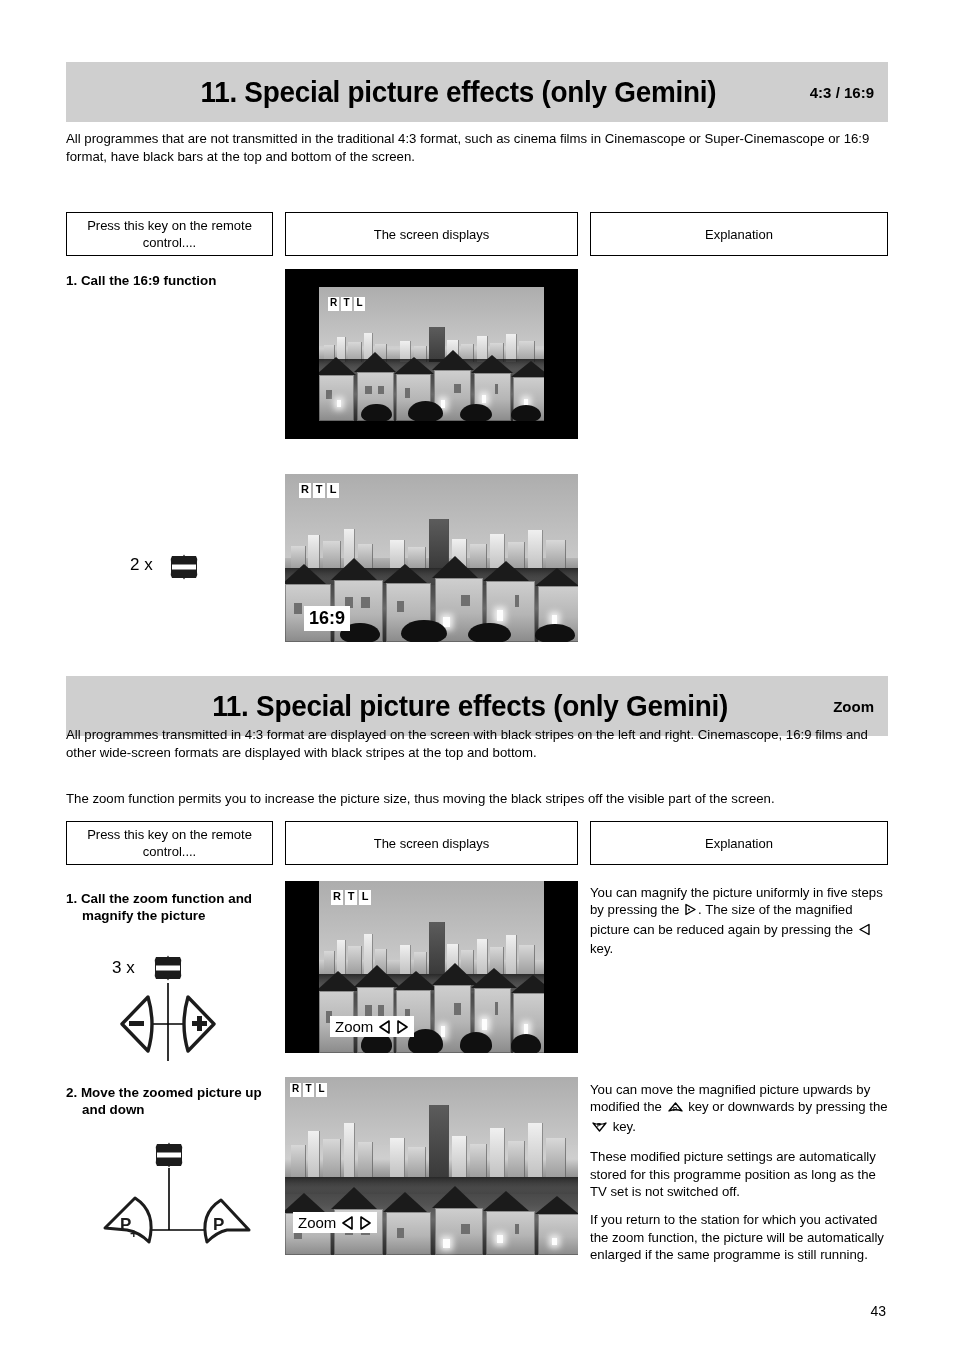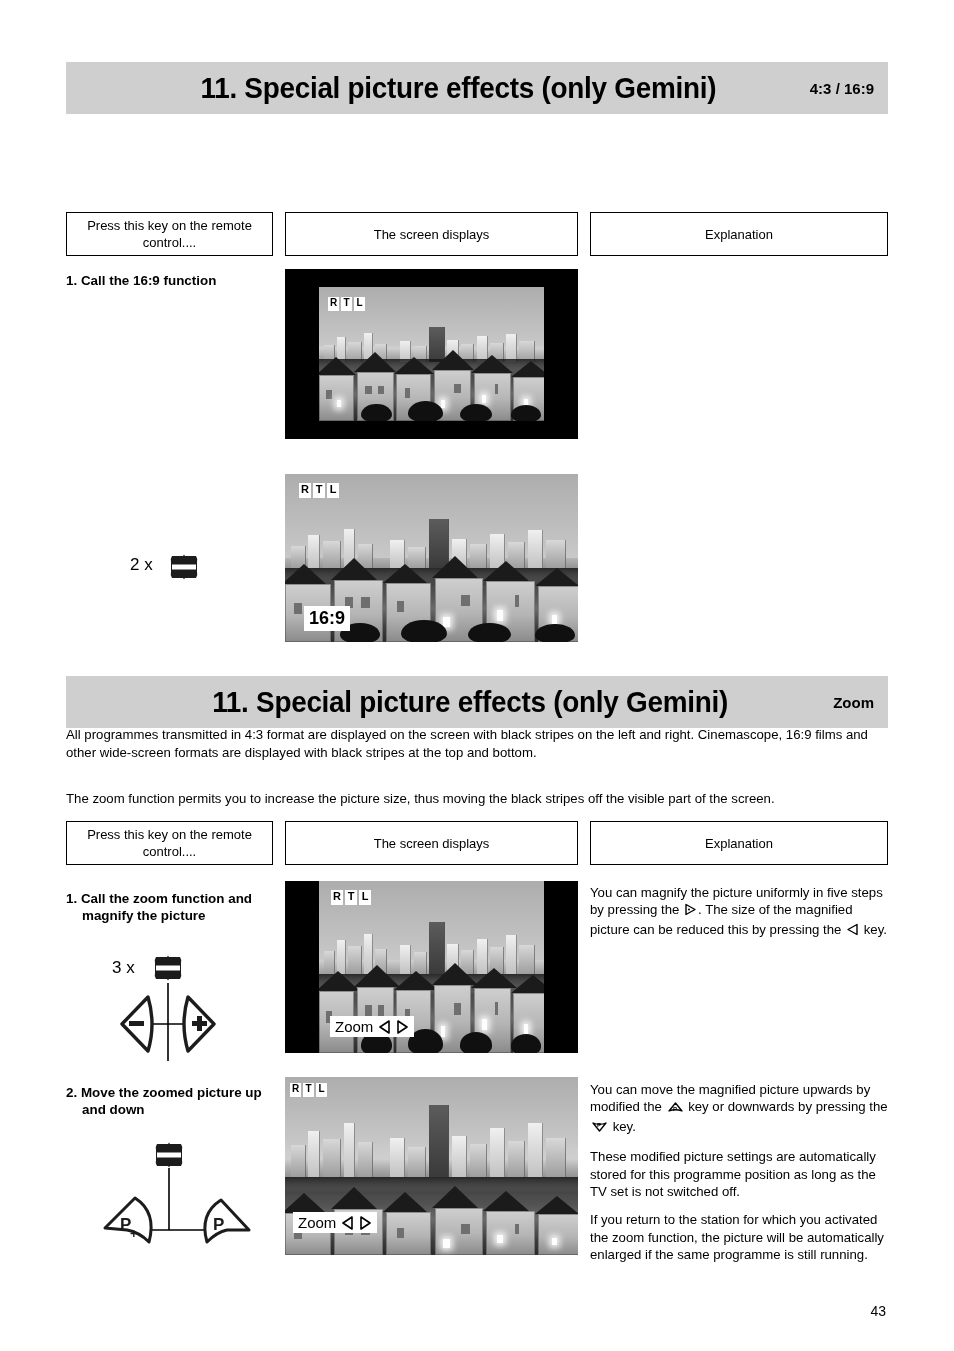--- a/index.html
+++ b/index.html
@@ -18,21 +18,21 @@
   .page {
     position: absolute;
     inset: 0;
   }
 
   
   .section-head {
     position: absolute;
     left: 66px;
     width: 822px;
-    height: 52px;
+    height: 60px;
     background: #cfcfcf;
     display: flex;
     align-items: center;
   }
   .head-title {
     flex: 1;
     text-align: center;
     font-size: 30px;
     font-weight: bold;
     letter-spacing: -0.3px;
@@ -251,20 +251,21 @@
 </head>
 <body>
 
 <div class="page">
 
   <div class="section-head" style="top:62px;">
     <div class="head-title"><span>11. Special picture effects</span> <span class="thin">(only Gemini)</span></div>
     <div class="head-tag">4:3 / 16:9</div>
   </div>
 
+  <div class="para" style="top:130px;">All programmes that are not transmitted in the traditional 4:3 format, such as cinema films in Cinemascope or Super-Cinemascope or 16:9 format, have black bars at the top and bottom of the screen.</div>
 
   <div class="colhead" style="left:66px;  top:212px; width:207px; height:44px;">Press this key on the remote control....</div>
   <div class="colhead" style="left:285px; top:212px; width:293px; height:44px;">The screen displays</div>
   <div class="colhead" style="left:590px; top:212px; width:298px; height:44px;">Explanation</div>
 
   <div class="step" style="left:66px; top:272px;">
     <span class="hang"><span>1.</span> <span>Call the 16:9 function</span></span>
   </div>
 
   <div class="tv" style="left:285px; top:269px; width:293px; height:170px;">
@@ -527,21 +528,21 @@
         </span>
       </div>
     </div>
   </div>
 
   <div class="expl" style="left:590px; top:884px;">
     <p>
       <span>You can magnify the picture uniformly in five steps by pressing the </span><span class="inline-key"><svg width="13" height="13" viewBox="0 0 13 13">
             <path d="M2 1.5 L11 6.5 L2 11.5 Z" fill="#fff" stroke="#000" stroke-width="1.4" stroke-linejoin="round"></path>
             <circle cx="5" cy="6.5" r="1" fill="#000"></circle>
-          </svg></span><span>. The size of the magnified picture can be reduced this by pressing the </span><span class="inline-key"><svg width="13" height="13" viewBox="0 0 13 13">
+          </svg></span><span>. The size of the magnified picture can be reduced again by pressing the </span><span class="inline-key"><svg width="13" height="13" viewBox="0 0 13 13">
             <path d="M11 1.5 L2 6.5 L11 11.5 Z" fill="#fff" stroke="#000" stroke-width="1.4" stroke-linejoin="round"></path>
           </svg></span><span> key.</span>
     </p>
   </div>
 
   <div class="step" style="left:66px; top:1084px;">
     <span class="hang"><span>2.</span> <span>Move the zoomed picture up</span></span>
     <span class="ind">and down</span>
   </div>
 

